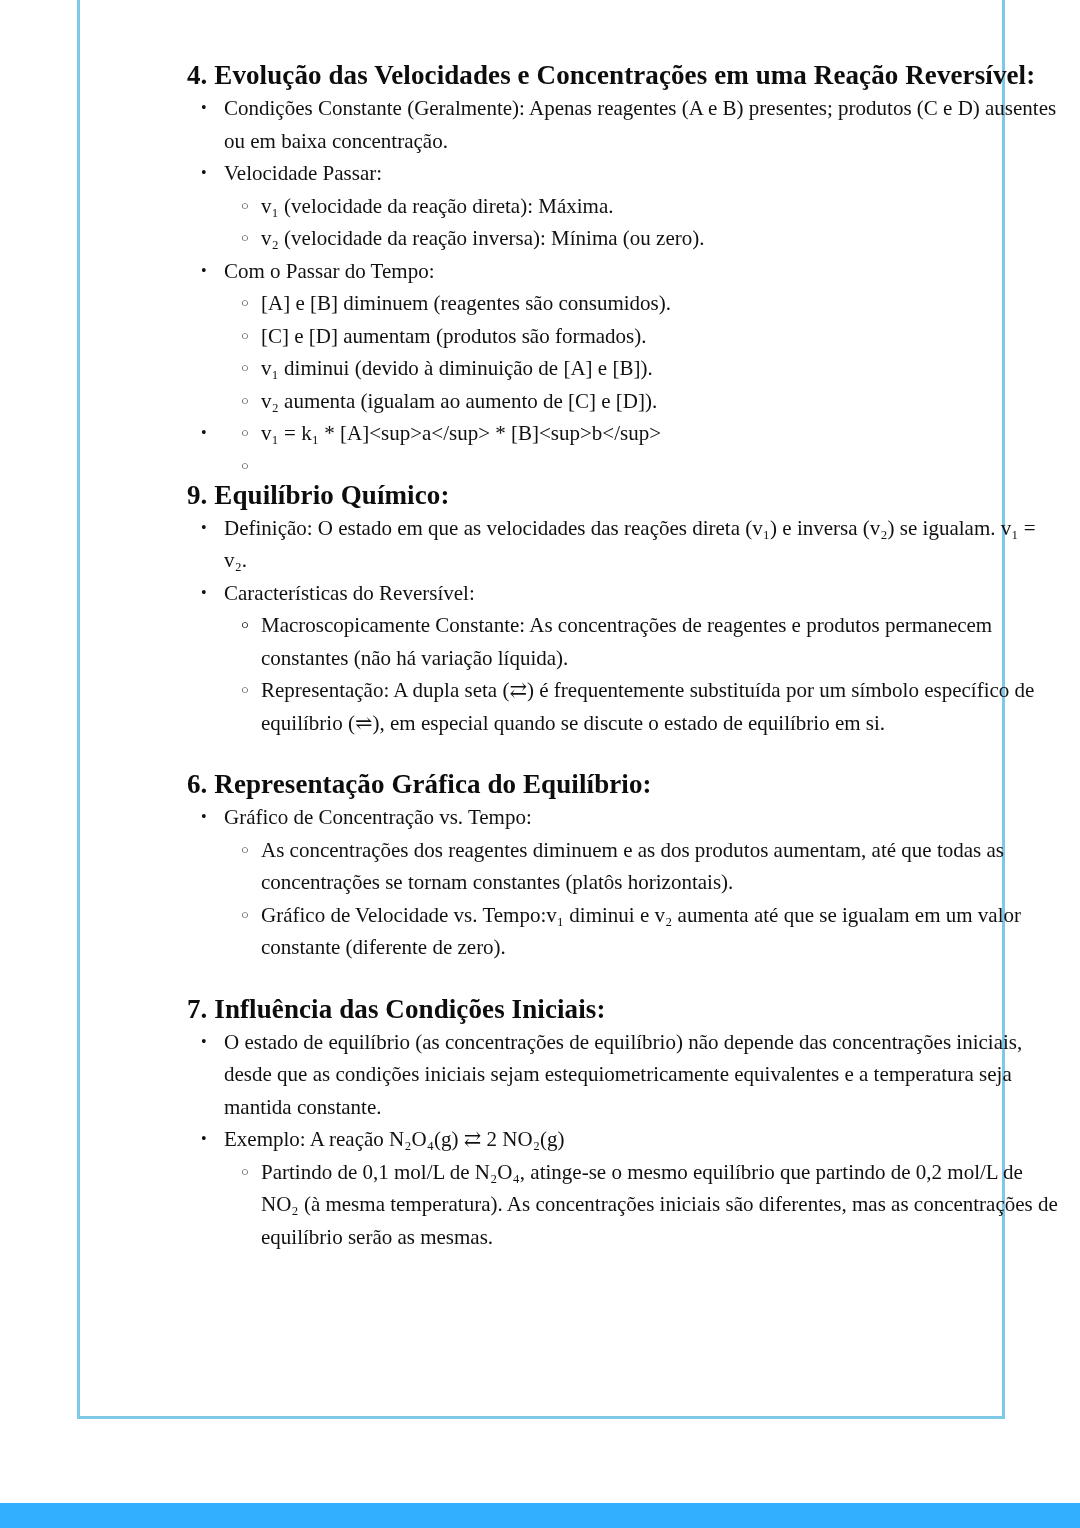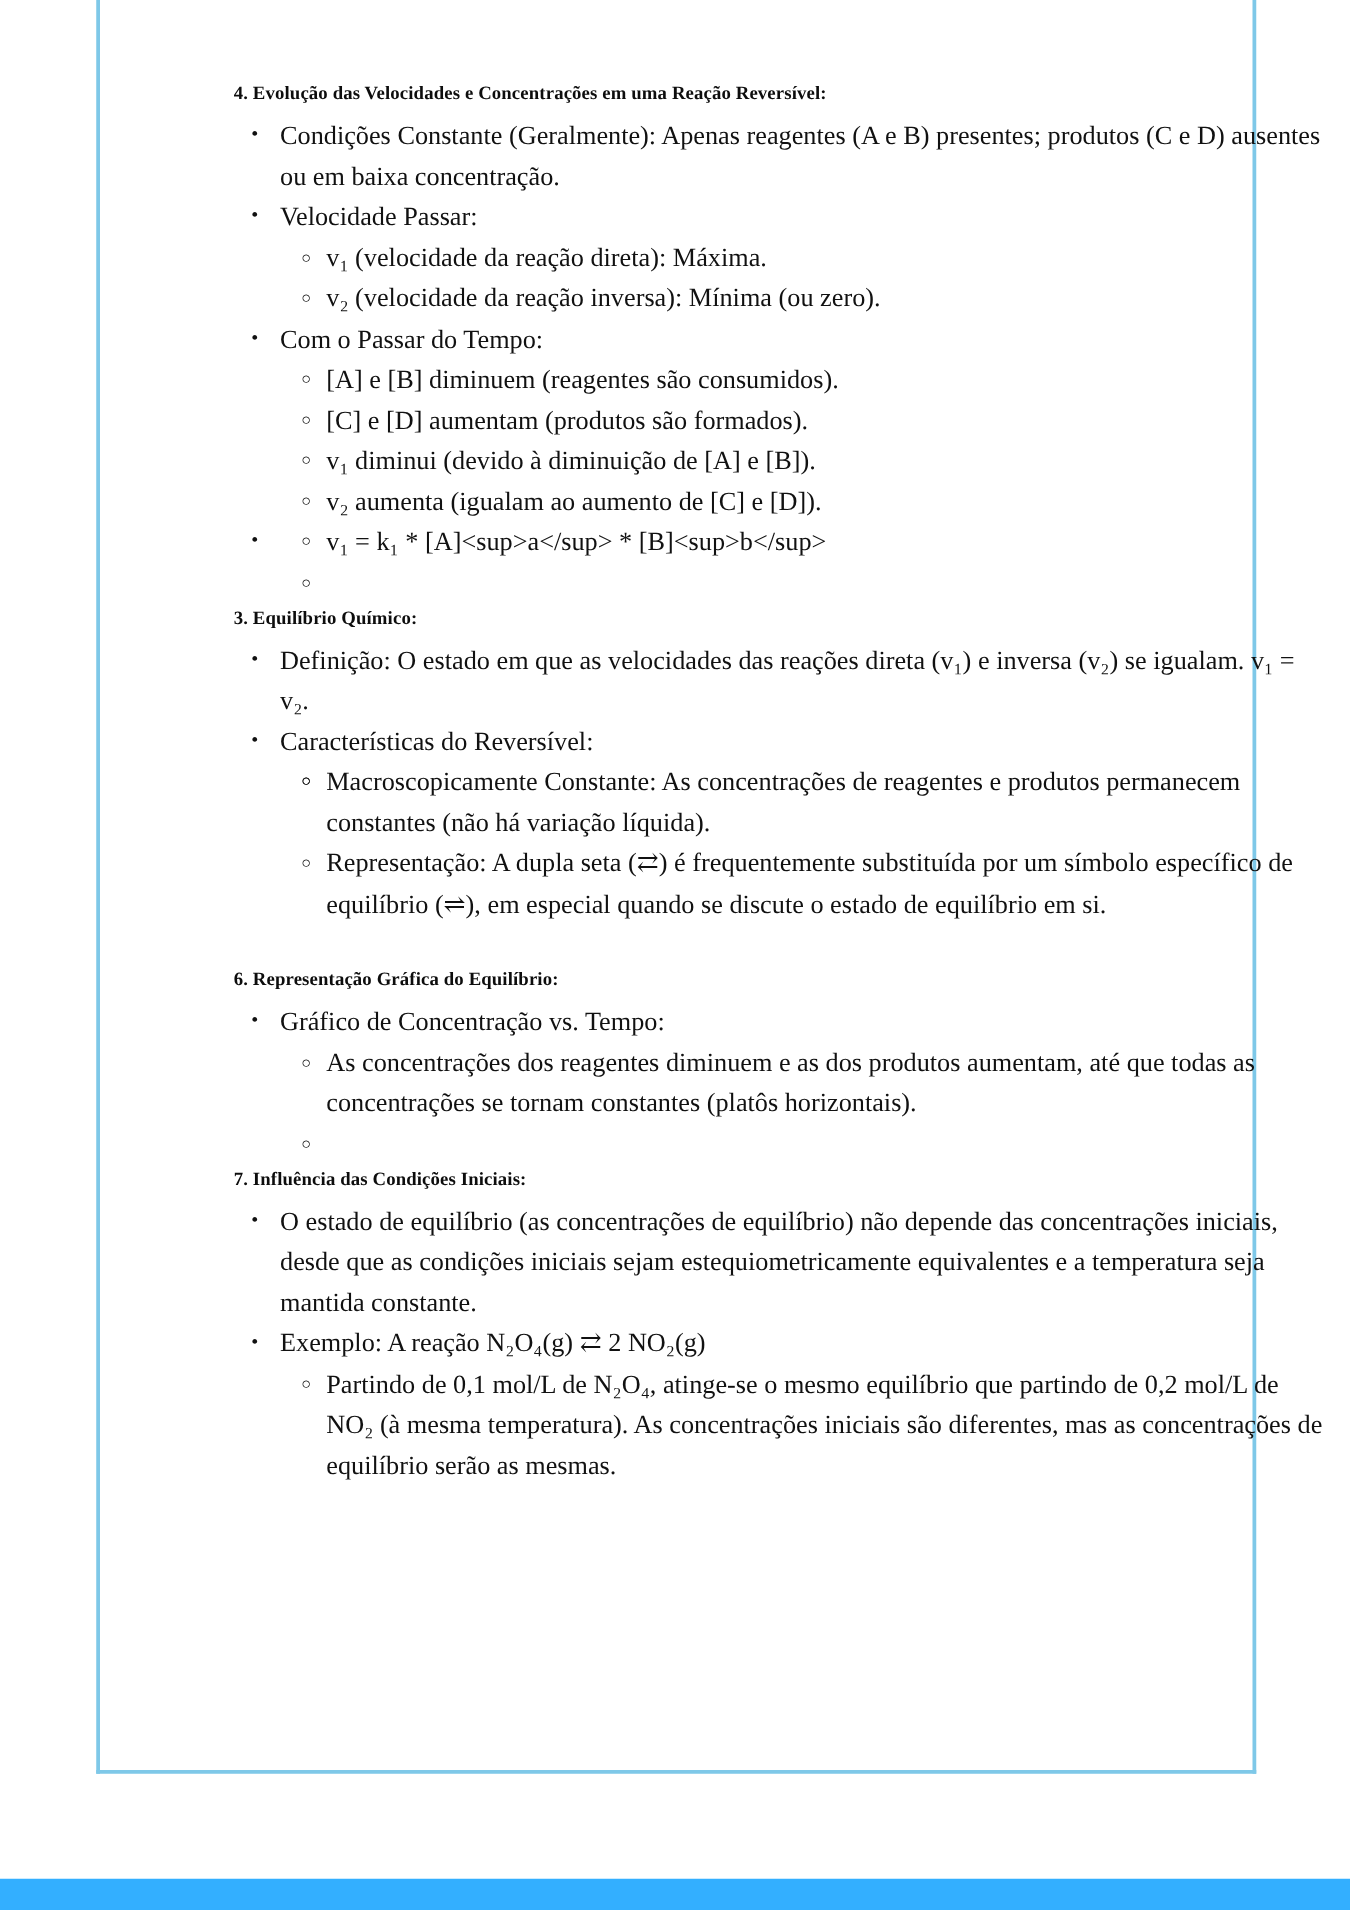--- a/index.html
+++ b/index.html
@@ -33,21 +33,21 @@
   .content {
     position: absolute;
     left: 107px;
     top: 100px;
     width: 875px;
   }
 
   
   .heading {
     font-weight: bold;
-    font-size: 15px;
+    font-size: 27px;
     line-height: 30px;
     letter-spacing: 0.1px;
     margin: 0 0 2px 0;
     color: #0d0d0d;
   }
   .section + .section { margin-top: 30px; }
 
   
   ul.lvl1 {
     list-style: none;
@@ -122,36 +122,36 @@
               <li class="l2"><span class="bullet">○</span><span class="txt">v₁ diminui (devido à diminuição de [A] e [B]).</span></li>
               <li class="l2"><span class="bullet">○</span><span class="txt">v₂ aumenta (igualam ao aumento de [C] e [D]).</span></li>
             </ul></li>
           <li class="l1"><span class="bullet">•</span><ul class="lvl2">
               <li class="l2"><span class="bullet">○</span><span class="txt">v₁ = k₁ * [A]&lt;sup&gt;a&lt;/sup&gt; * [B]&lt;sup&gt;b&lt;/sup&gt;</span></li>
               <li class="l2"><span class="bullet">○</span></li>
             </ul></li>
         </ul>
       </div>
       <div class="section">
-        <div class="heading">3. Equilíbrio Químico:</div>
+        <div class="heading">9. Equilíbrio Químico:</div>
         <ul class="lvl1">
           <li class="l1"><span class="bullet">•</span><span class="txt">Definição: O estado em que as velocidades das reações direta (v₁) e inversa (v₂) se igualam. v₁ = v₂.</span></li>
           <li class="l1"><span class="bullet">•</span><span class="txt">Características do Reversível:</span><ul class="lvl2">
               <li class="l2"><span class="bullet">○</span></li>
               <li class="l2"><span class="bullet">○</span><span class="txt">Macroscopicamente Constante: As concentrações de reagentes e produtos permanecem constantes (não há variação líquida).</span></li>
               <li class="l2"><span class="bullet">○</span><span class="txt">Representação: A dupla seta (⇄) é frequentemente substituída por um símbolo específico de equilíbrio (⇌), em especial quando se discute o estado de equilíbrio em si.</span></li>
             </ul></li>
         </ul>
       </div>
       <div class="section">
         <div class="heading">6. Representação Gráfica do Equilíbrio:</div>
         <ul class="lvl1">
           <li class="l1"><span class="bullet">•</span><span class="txt">Gráfico de Concentração vs. Tempo:</span><ul class="lvl2">
               <li class="l2"><span class="bullet">○</span><span class="txt">As concentrações dos reagentes diminuem e as dos produtos aumentam, até que todas as concentrações se tornam constantes (platôs horizontais).</span></li>
-              <li class="l2"><span class="bullet">○</span></li>
+              <li class="l2"><span class="bullet">○</span><span class="txt">Gráfico de Velocidade vs. Tempo:v₁ diminui e v₂ aumenta até que se igualam em um valor constante (diferente de zero).</span></li>
             </ul></li>
         </ul>
       </div>
       <div class="section">
         <div class="heading">7. Influência das Condições Iniciais:</div>
         <ul class="lvl1">
           <li class="l1"><span class="bullet">•</span><span class="txt">O estado de equilíbrio (as concentrações de equilíbrio) não depende das concentrações iniciais, desde que as condições iniciais sejam estequiometricamente equivalentes e a temperatura seja mantida constante.</span></li>
           <li class="l1"><span class="bullet">•</span><span class="txt">Exemplo: A reação N₂O₄(g) ⇄ 2 NO₂(g)</span><ul class="lvl2">
               <li class="l2"><span class="bullet">○</span><span class="txt">Partindo de 0,1 mol/L de N₂O₄, atinge-se o mesmo equilíbrio que partindo de 0,2 mol/L de NO₂ (à mesma temperatura). As concentrações iniciais são diferentes, mas as concentrações de equilíbrio serão as mesmas.</span></li>
             </ul></li>

